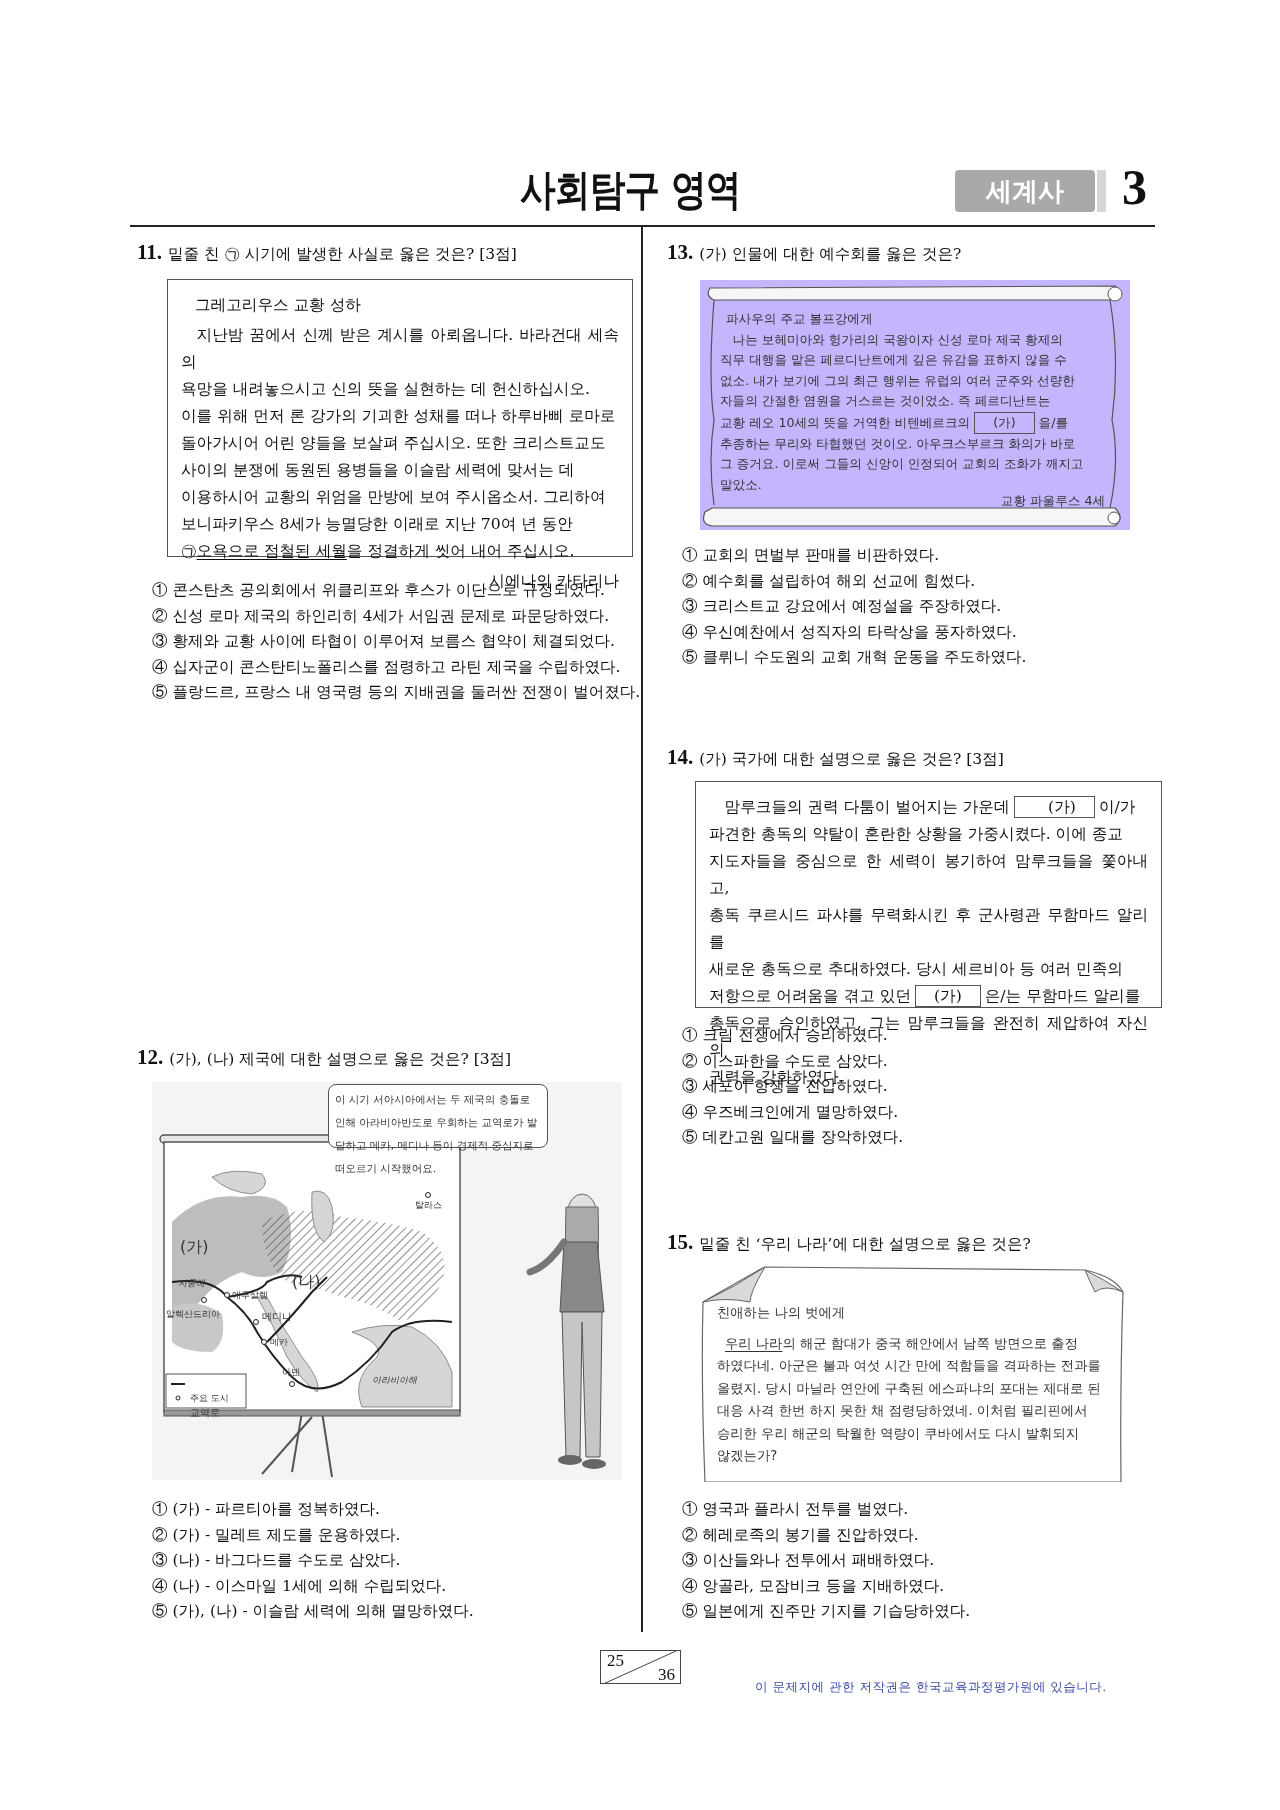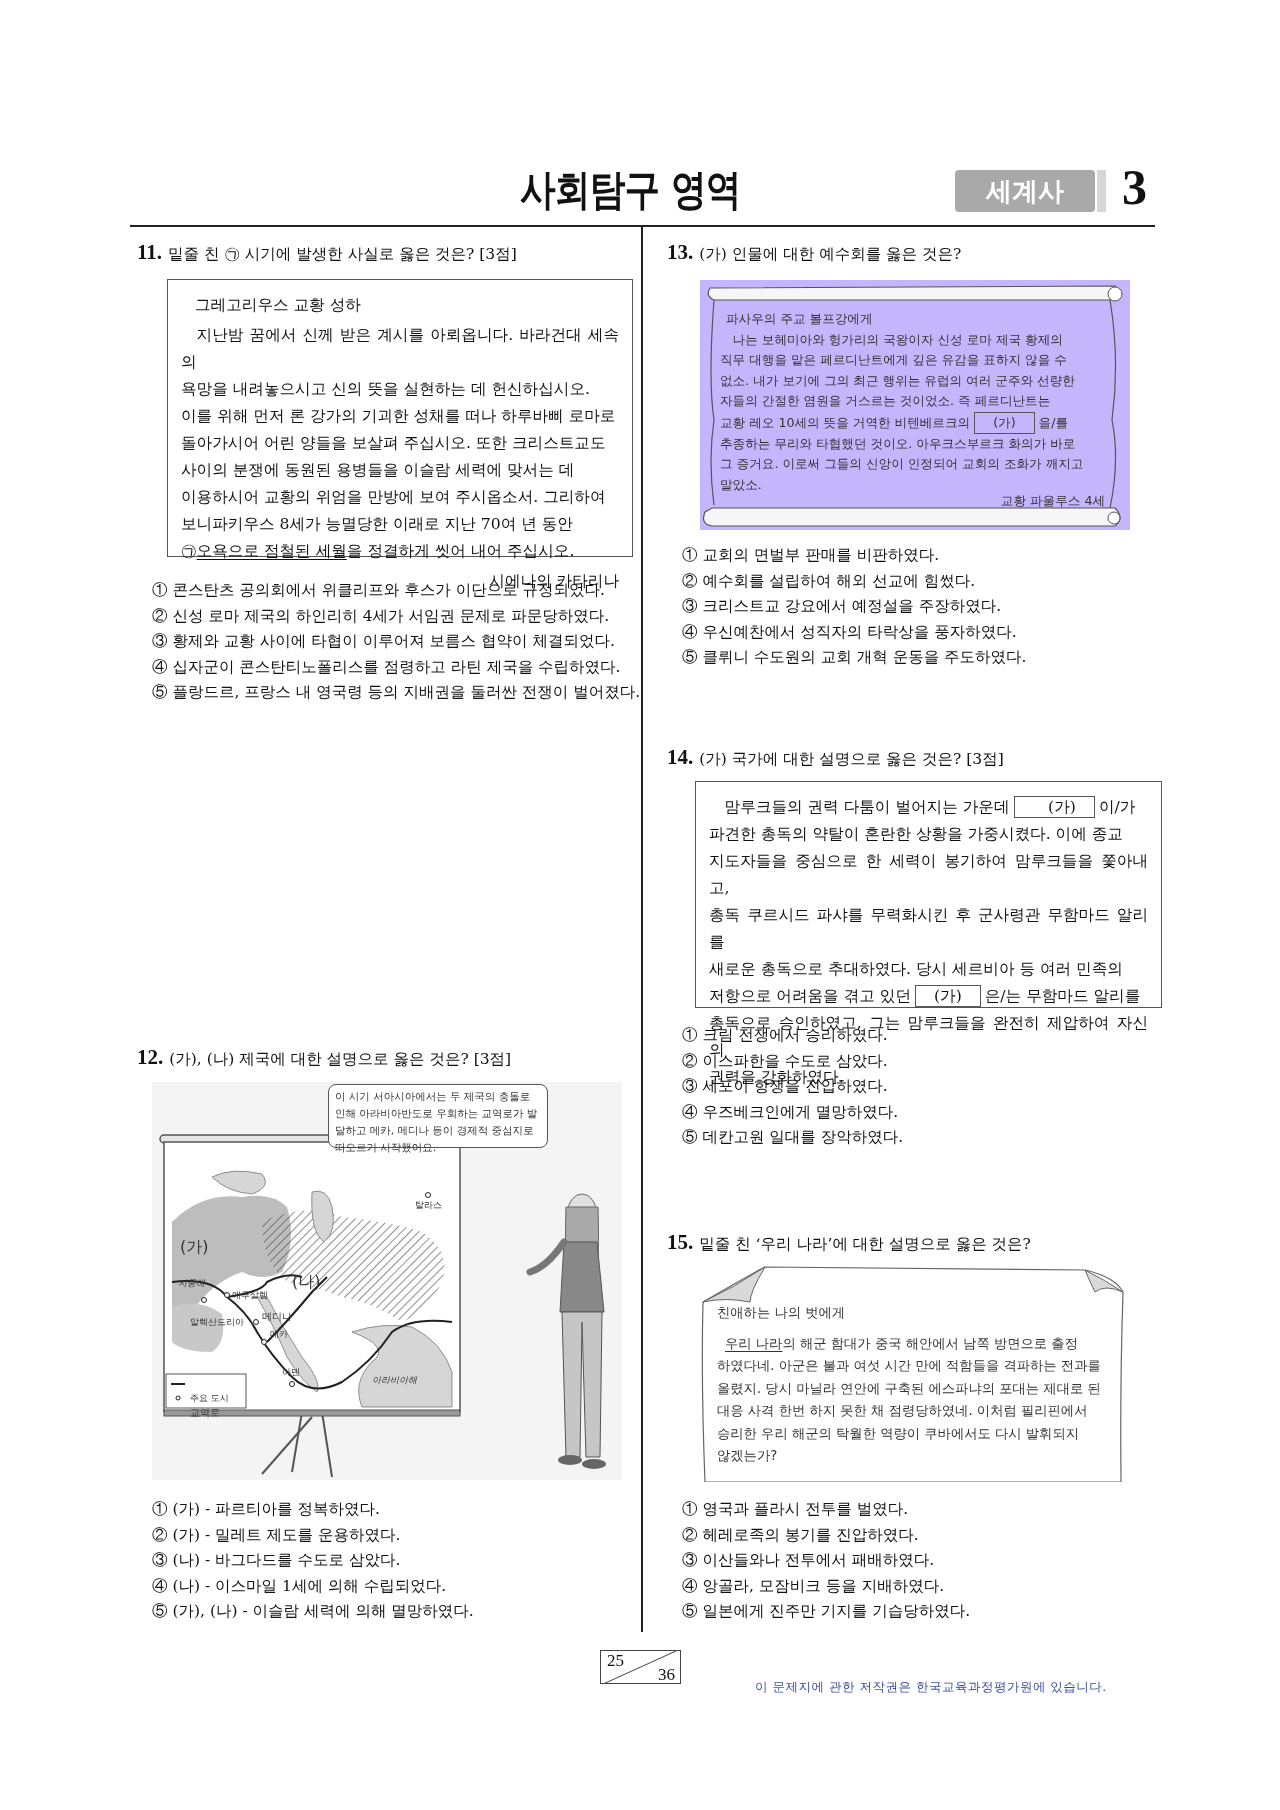--- a/index.html
+++ b/index.html
@@ -32,21 +32,21 @@
   .blank { display:inline-block; border:1.5px solid #555; padding:0 18px; line-height:20px; margin:0 4px; }
 
   
   .scroll { background:#c4b5fd; }
   .scroll-inner { font-family:"DejaVu Sans","Liberation Sans",sans-serif; font-size:12.6px; line-height:20.5px; color:#333; }
   .scroll-inner p { margin:0; }
 
   .letter-inner { font-family:"DejaVu Sans","Liberation Sans",sans-serif; font-size:13.3px; line-height:22.5px; color:#333; }
   .letter-inner p { margin:0; }
 
-  .speech { font-family:"DejaVu Sans","Liberation Sans",sans-serif; font-size:10.5px; line-height:17px; color:#333;
+  .speech { font-family:"DejaVu Sans","Liberation Sans",sans-serif; font-size:10.5px; line-height:23px; color:#333;
             border:1.5px solid #555; border-radius:8px; background:#fff; padding:3px 6px; box-sizing:border-box; }
 
   .map-label { font-family:"DejaVu Sans","Liberation Sans",sans-serif; color:#333;text-align:center; }
 
   .pagebox { left:600px; top:1650px; width:81px; height:34px; border:1.5px solid #444; box-sizing:border-box; overflow:hidden; }
   .pagebox .p1 { position:absolute; left:6px; top:0px; font-size:17px; font-family:"Liberation Serif",serif; }
   .pagebox .p2 { position:absolute; right:5px; bottom:-2px; font-size:17px; font-family:"Liberation Serif",serif; }
   .copyright { left:755px; top:1679px; font-family:"DejaVu Sans","Liberation Sans",sans-serif; font-size:12.5px; color:#3d4da3; letter-spacing:0.5px; }
 </style>
 </head>
@@ -135,23 +135,23 @@
     <path d="M410 230 L414 375 L428 375 L430 240 L434 375 L448 375 L450 230 Z" fill="#c6c6c6" stroke="#555"></path>
     <ellipse cx="418" cy="378" rx="12" ry="5" fill="#666"></ellipse>
     <ellipse cx="442" cy="382" rx="12" ry="5" fill="#666"></ellipse>
   </svg>
   <div class="abs speech" style="left:176px; top:2px; width:220px; height:64px;">이 시기 서아시아에서는 두 제국의 충돌로 인해 아라비아반도로 우회하는 교역로가 발달하고 메카, 메디나 등이 경제적 중심지로 떠오르기 시작했어요.</div>
   <div class="abs map-label" style="left:28px; top:155px; font-size:16px;">(가)</div>
   <div class="abs map-label" style="left:140px; top:190px; font-size:16px;">(나)</div>
   <div class="abs map-label" style="left:263px; top:117px; font-size:9px;">탈라스</div>
   <div class="abs map-label" style="left:26px; top:195px; font-size:9px; font-style:italic;">지중해</div>
   <div class="abs map-label" style="left:80px; top:207px; font-size:9px;">예루살렘</div>
-  <div class="abs map-label" style="left:14px; top:234px; font-size:9px;margin-left:24px;">알렉산드리아</div>
+  <div class="abs map-label" style="left:14px; top:226px; font-size:9px;">알렉산드리아</div>
   <div class="abs map-label" style="left:110px; top:228px; font-size:10px;">메디나</div>
-  <div class="abs map-label" style="left:118px; top:246px; font-size:9px;">메카</div>
+  <div class="abs map-label" style="left:118px; top:254px; font-size:9px;">메카</div>
   <div class="abs map-label" style="left:130px; top:284px; font-size:9px;">아덴</div>
   <div class="abs map-label" style="left:220px; top:292px; font-size:9px; font-style:italic;">아라비아해</div>
   <div class="abs map-label" style="left:38px; top:296px; font-size:10px;margin-top:28px;">교역로</div>
   <div class="abs map-label" style="left:38px; top:310px; font-size:9px;">주요 도시</div>
 </div>
 <div class="abs choices" style="left:152px; top:1497px;">
   <div>① (가) - 파르티아를 정복하였다.</div>
   <div>② (가) - 밀레트 제도를 운용하였다.</div>
   <div>③ (나) - 바그다드를 수도로 삼았다.</div>
   <div>④ (나) - 이스마일 1세에 의해 수립되었다.</div>

